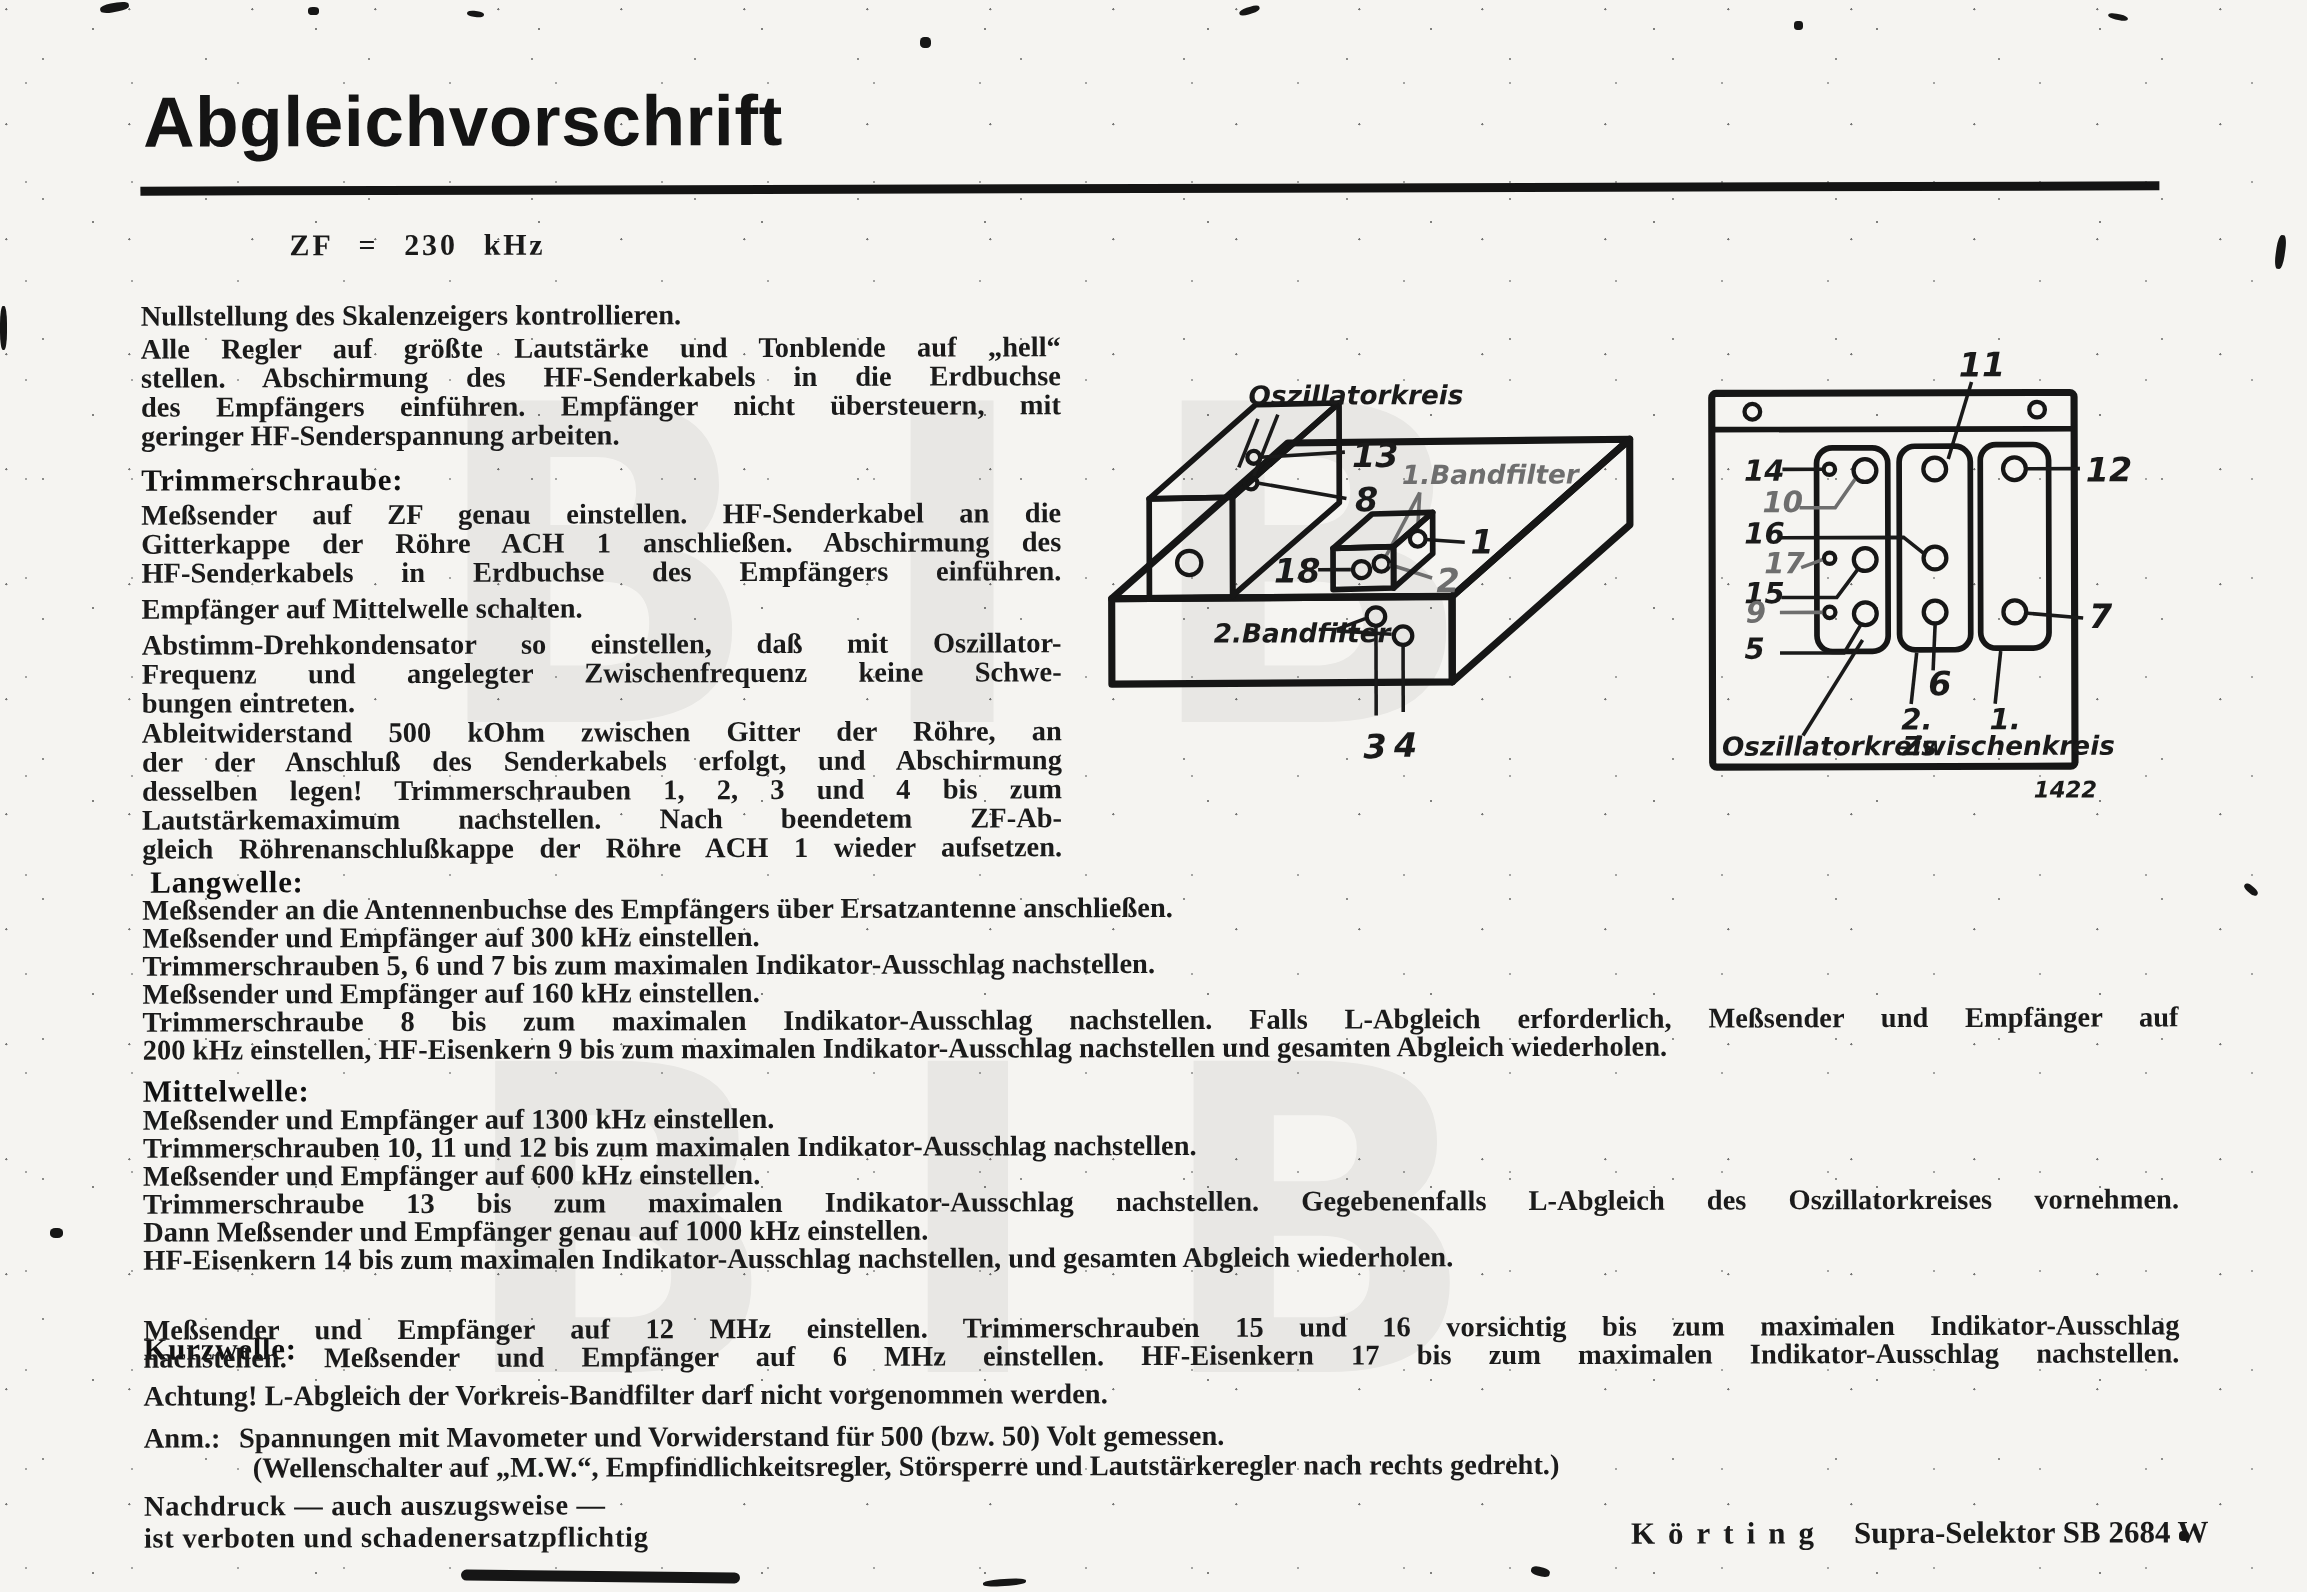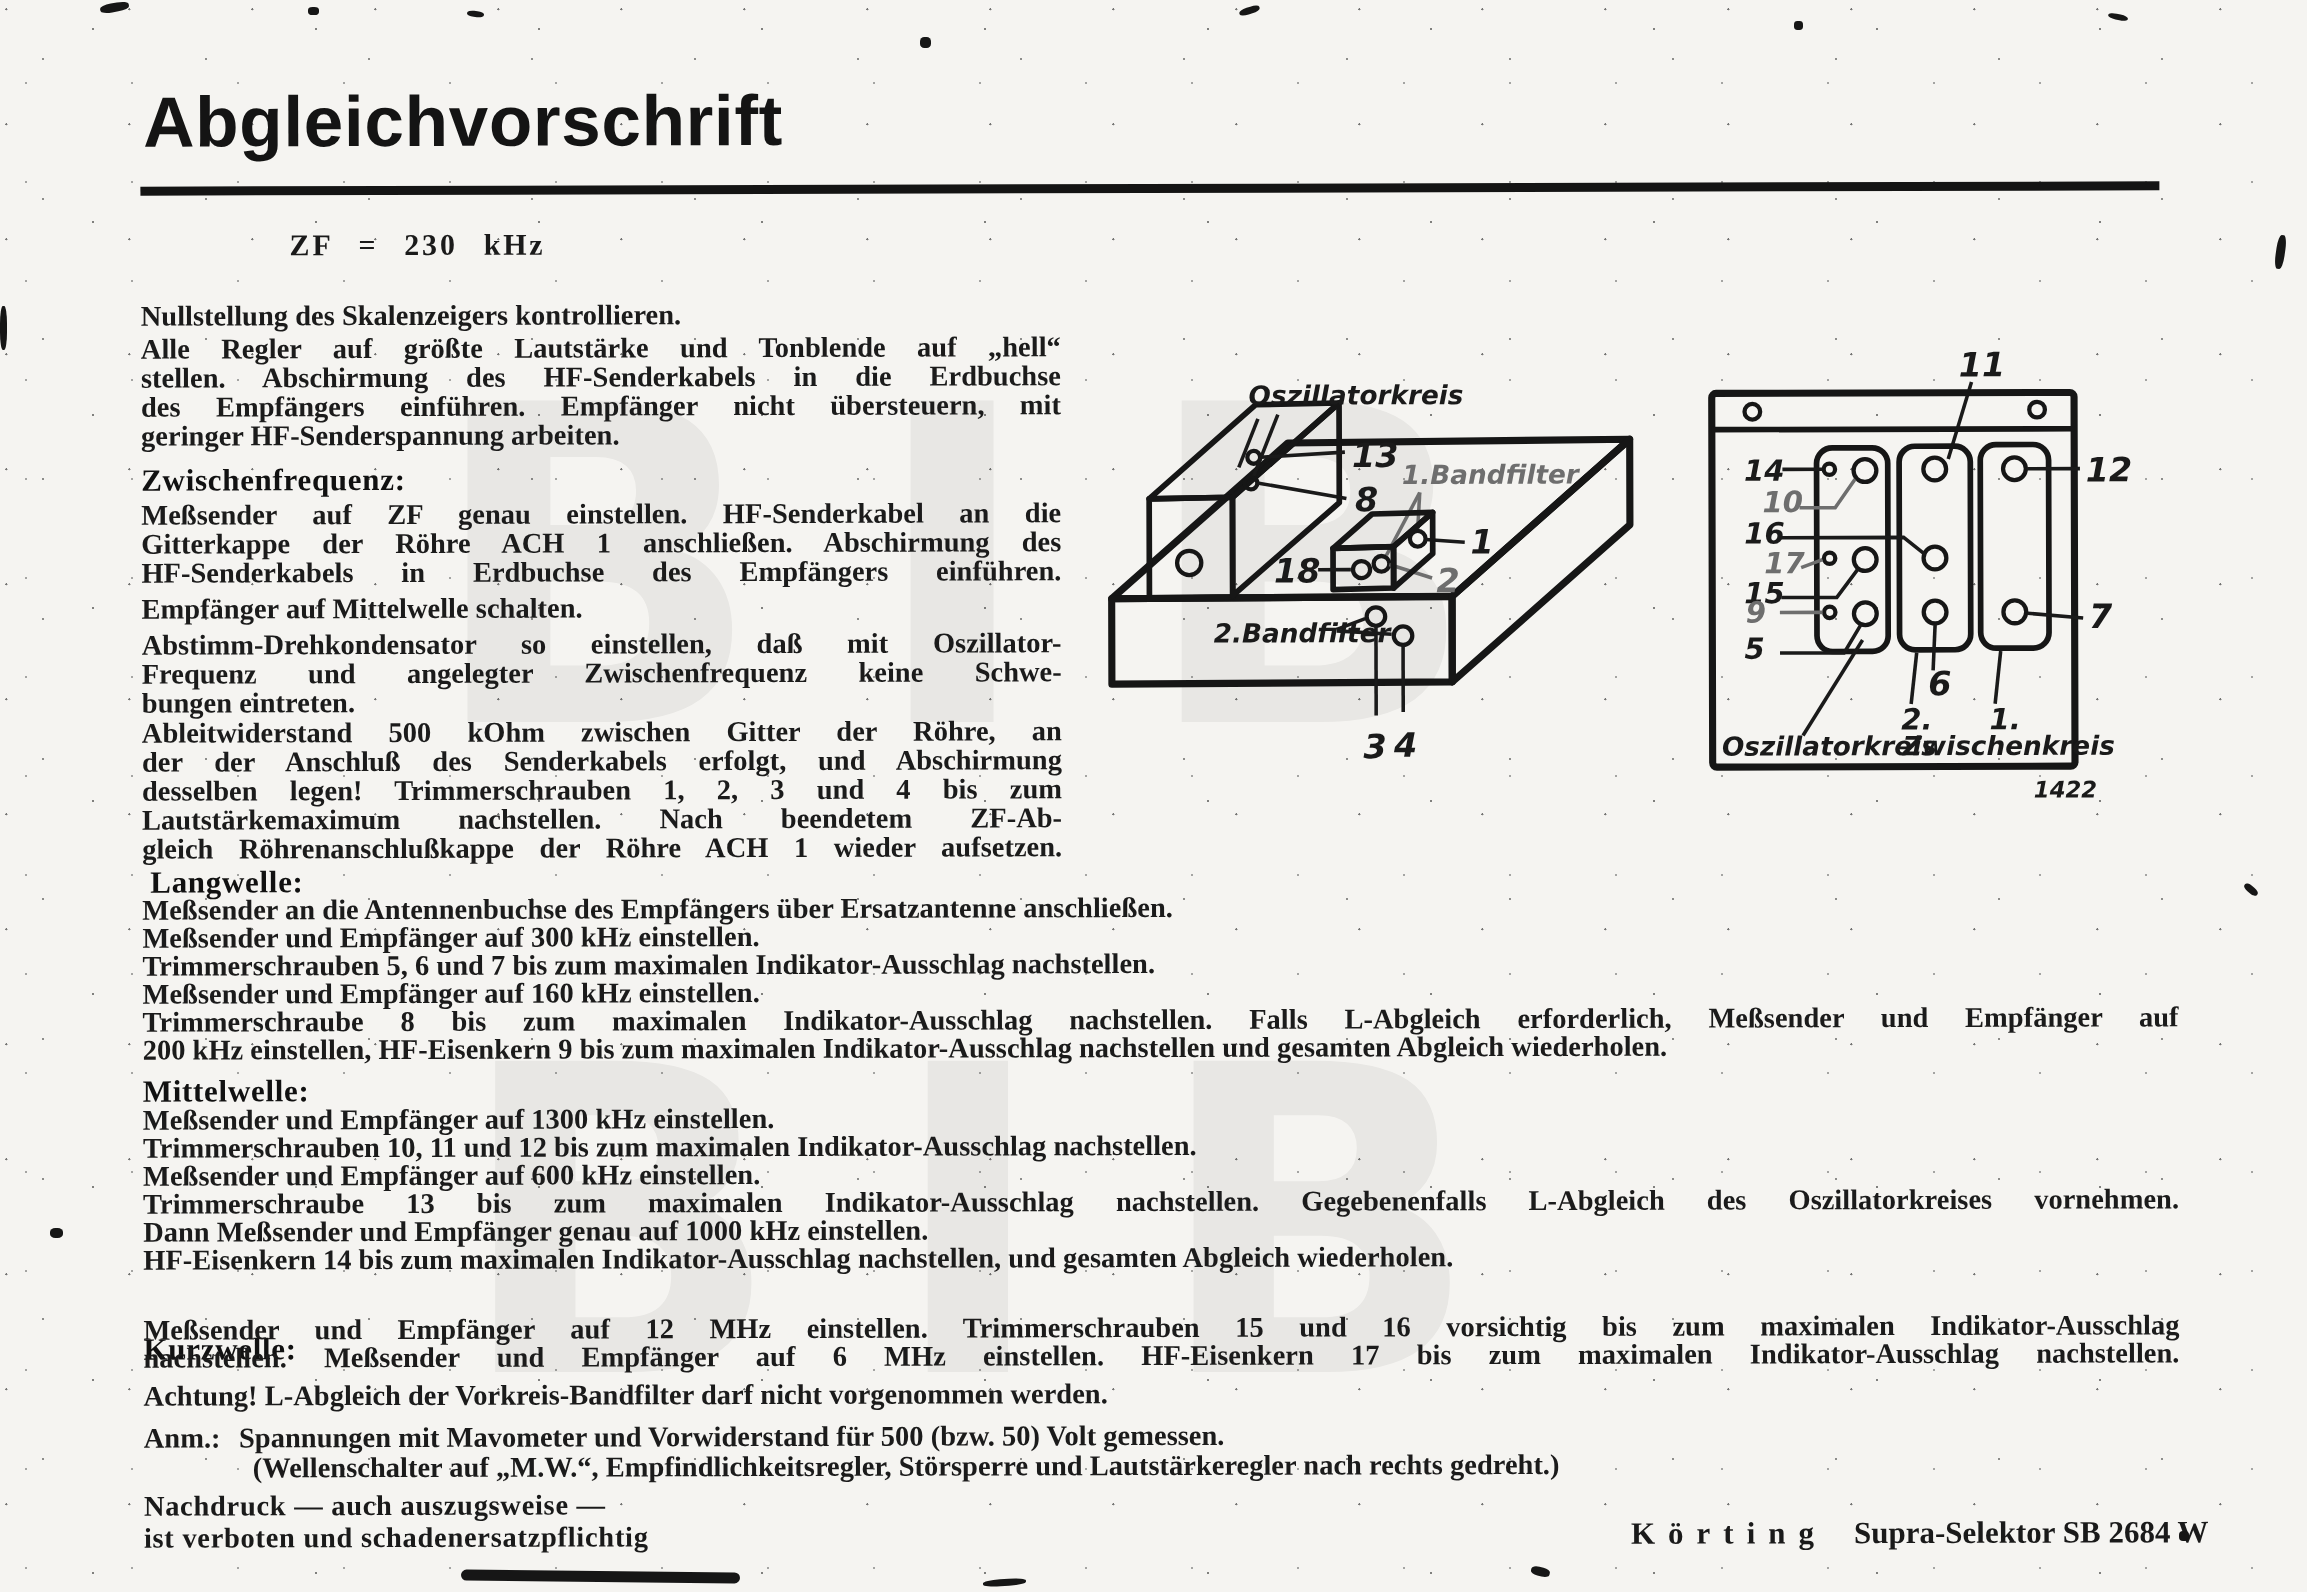--- a/index.html
+++ b/index.html
@@ -80,21 +80,21 @@
     <div class="sec col" style="top:299px;">
       <div class="tl">Nullstellung des Skalenzeigers kontrollieren.</div>
     </div>
     <div class="sec col" style="top:332px;">
       <div class="tl stretch">Alle Regler auf größte Lautstärke und Tonblende auf „hell“</div>
       <div class="tl stretch">stellen. Abschirmung des HF-Senderkabels in die Erdbuchse</div>
       <div class="tl stretch">des Empfängers einführen. Empfänger nicht übersteuern, mit</div>
       <div class="tl">geringer HF-Senderspannung arbeiten.</div>
     </div>
 
-    <div class="sec h" style="top:460px;">Zwischenfrequenz:</div>
+    <div class="sec h" style="top:460px;">Trimmerschraube:</div>
     <div class="sec col" style="top:498px;">
       <div class="tl stretch">Meßsender auf ZF genau einstellen. HF-Senderkabel an die</div>
       <div class="tl stretch">Gitterkappe der Röhre ACH 1 anschließen. Abschirmung des</div>
       <div class="tl stretch">HF-Senderkabels in Erdbuchse des Empfängers einführen.</div>
     </div>
     <div class="sec col" style="top:592px;">
       <div class="tl">Empfänger auf Mittelwelle schalten.</div>
     </div>
     <div class="sec col" style="top:628px;">
       <div class="tl stretch">Abstimm-Drehkondensator so einstellen, daß mit Oszillator-</div>

